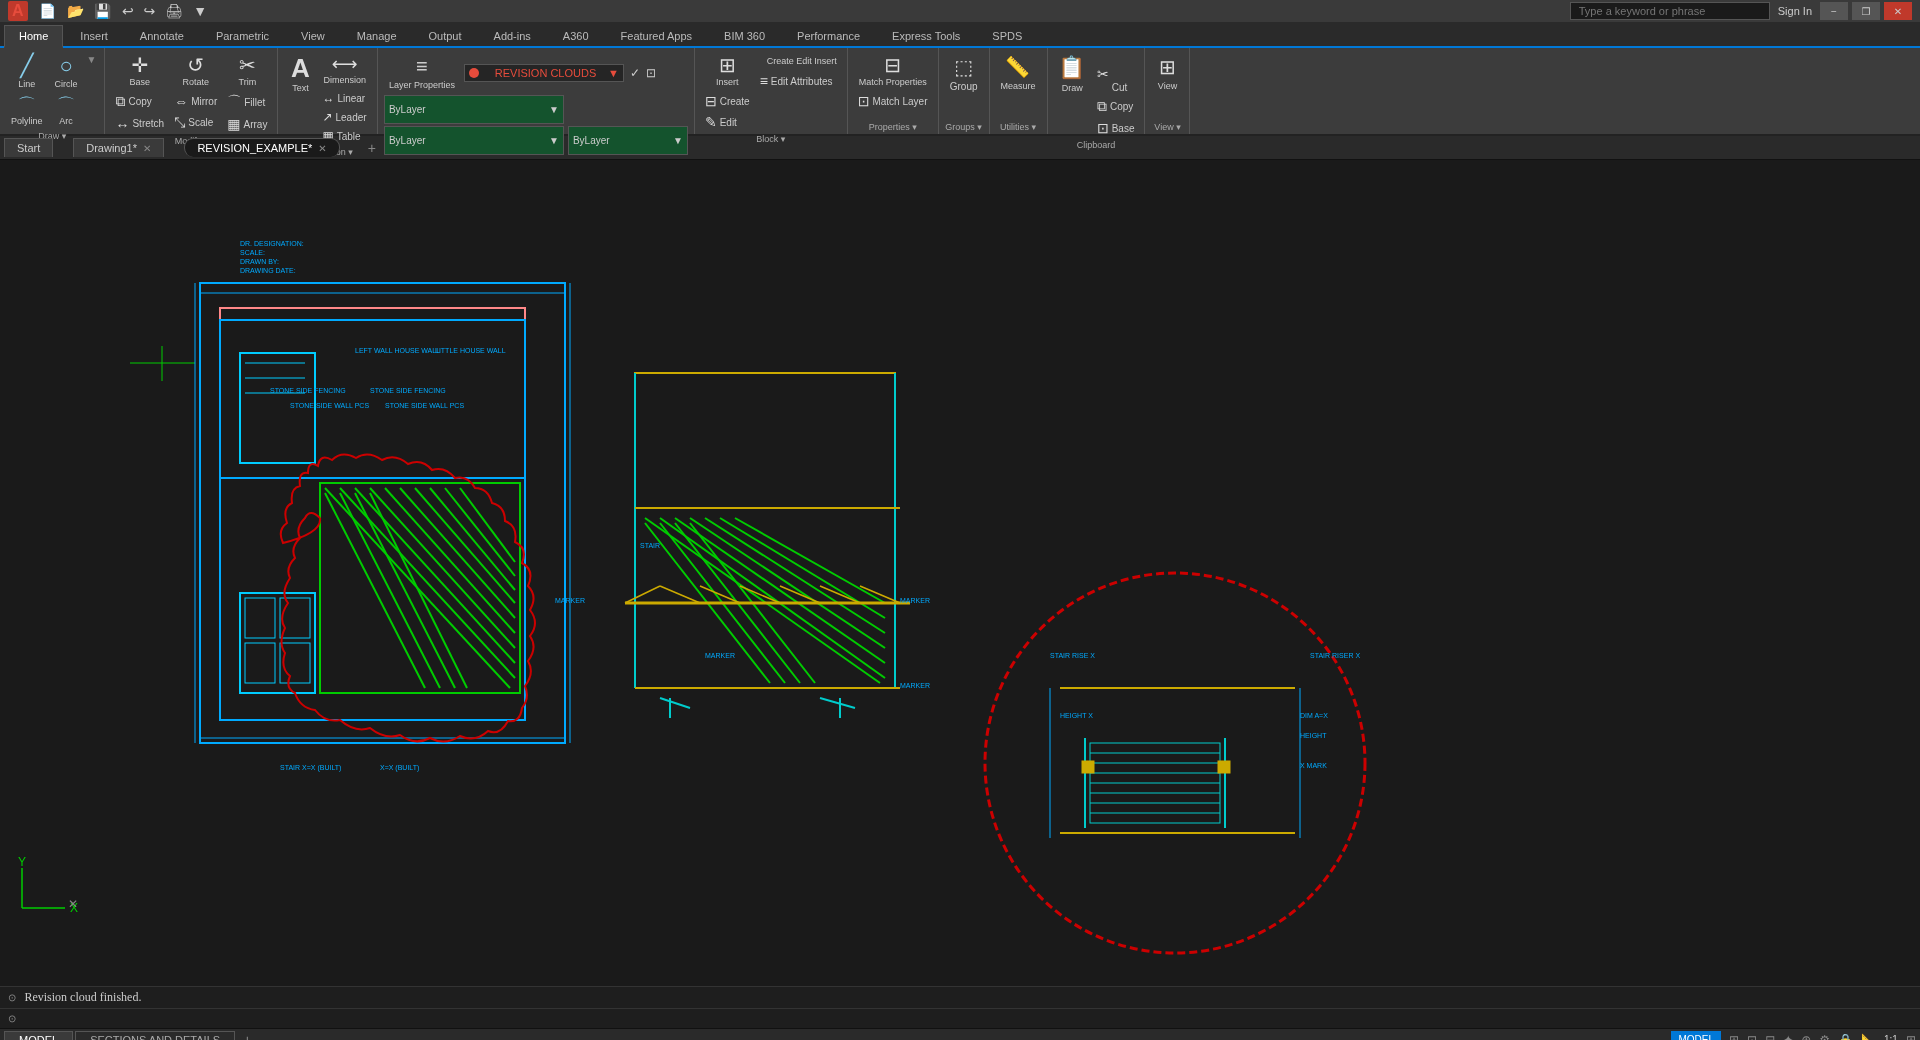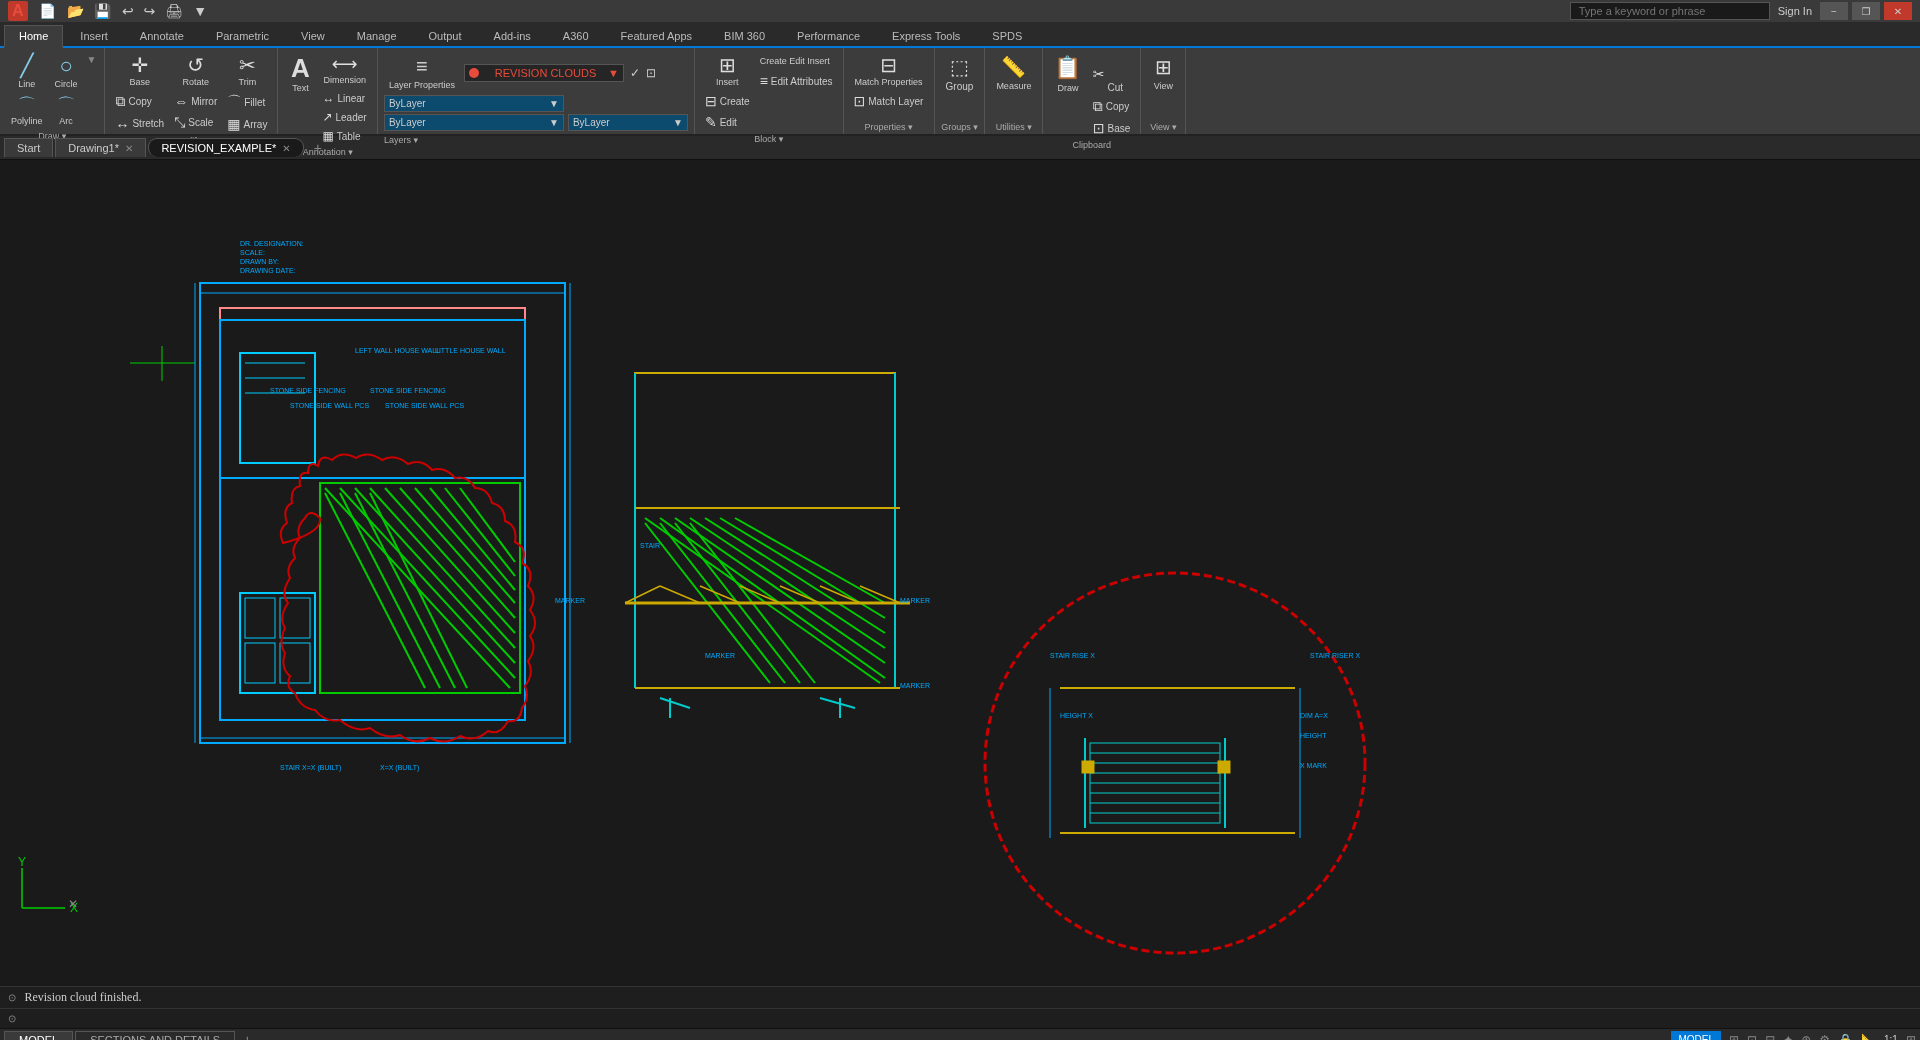--- a/index.html
+++ b/index.html
@@ -72,40 +72,41 @@
     .layer-top { display: flex; align-items: center; gap: 4px; }
     .layer-dropdown {
       background: #252525; border: 1px solid #555; color: #e74c3c;
       padding: 2px 4px; font-size: 11px; width: 160px; cursor: pointer;
       display: flex; align-items: center; justify-content: space-between;
     }
     .layer-icons { display: flex; gap: 2px; }
     .layer-icon-btn { font-size: 12px; color: #ccc; cursor: pointer; padding: 1px 2px; }
     .layer-row { display: flex; align-items: center; gap: 4px; }
     .layer-dropdown-line {
-      background: #0c4a6e; border: 1px solid #555; color: #ccc;
-      padding: 2px 4px; font-size: 10px; cursor: pointer;
+      background: #14532d; border: 1px solid #555; color: #ccc;
+      padding: 8px 4px; font-size: 10px; cursor: pointer;
       display: flex; align-items: center; justify-content: space-between;
     }
     .by-layer-wide { width: 180px; }
     .by-layer-med { width: 120px; }
 
     
     #doc-area {
       width: 100%; height: calc(1040px - 22px - 22px - 26px - 88px - 24px - 22px - 32px);
       background: #1a1a1a; position: relative; overflow: hidden;
       flex: 1;
     }
 
     
     #tabbar {
       width: 100%; height: 24px; background: #2a2a2a;
       display: flex; align-items: center;
       border-bottom: 1px solid #111;
       padding: 0 4px;
+      gap: 18px;
     }
     .doc-tab {
       padding: 3px 12px; background: #3a3a3a; color: #ccc;
       border: 1px solid #555; border-bottom: none;
       margin-right: 2px; cursor: pointer; font-size: 11px;
       display: flex; align-items: center; gap: 6px;
     }
     .doc-tab.active { background: #1a1a1a; color: #fff; border-radius: 9px; }
     .doc-tab .close-x { color: #888; font-size: 10px; cursor: pointer; }
     .tab-add { padding: 2px 8px; color: #888; cursor: pointer; font-size: 14px; }
@@ -354,21 +355,21 @@
         <div class="ribbon-btn-small">
           <span class="icon" style="font-size:14px;color:#ddd;">⊟</span>
           <span class="label">Create</span>
         </div>
         <div class="ribbon-btn-small">
           <span class="icon" style="font-size:14px;color:#ddd;">✎</span>
           <span class="label">Edit</span>
         </div>
       </div>
       <div class="ribbon-col">
-        <div class="ribbon-btn-small" style="flex-direction:column;align-items:flex-start;padding:4px;">
+        <div class="ribbon-btn-small" style="flex-direction:column;align-items:flex-start;padding:4px;margin-left:7px;">
           <span style="font-size:9px;color:#ccc;white-space:nowrap;">Create Edit Insert</span>
         </div>
         <div class="ribbon-btn-small">
           <span class="icon" style="font-size:14px;color:#ddd;">≡</span>
           <span class="label">Edit Attributes</span>
         </div>
       </div>
     </div>
     <div class="ribbon-group-label">Block ▾</div>
   </div>

